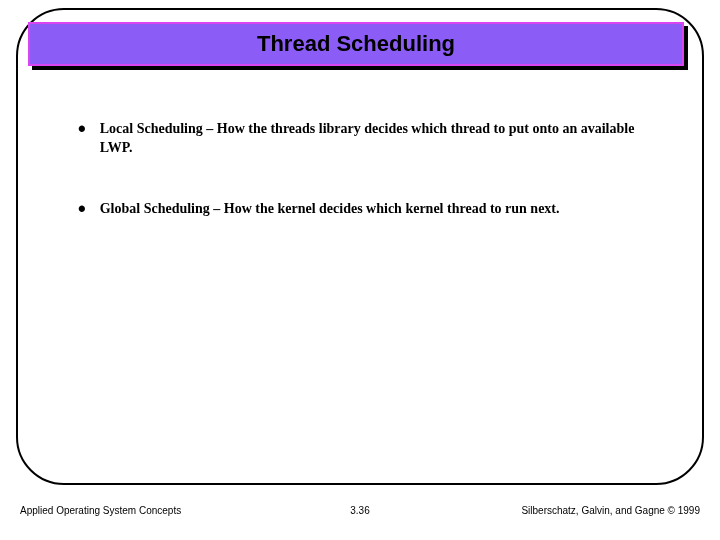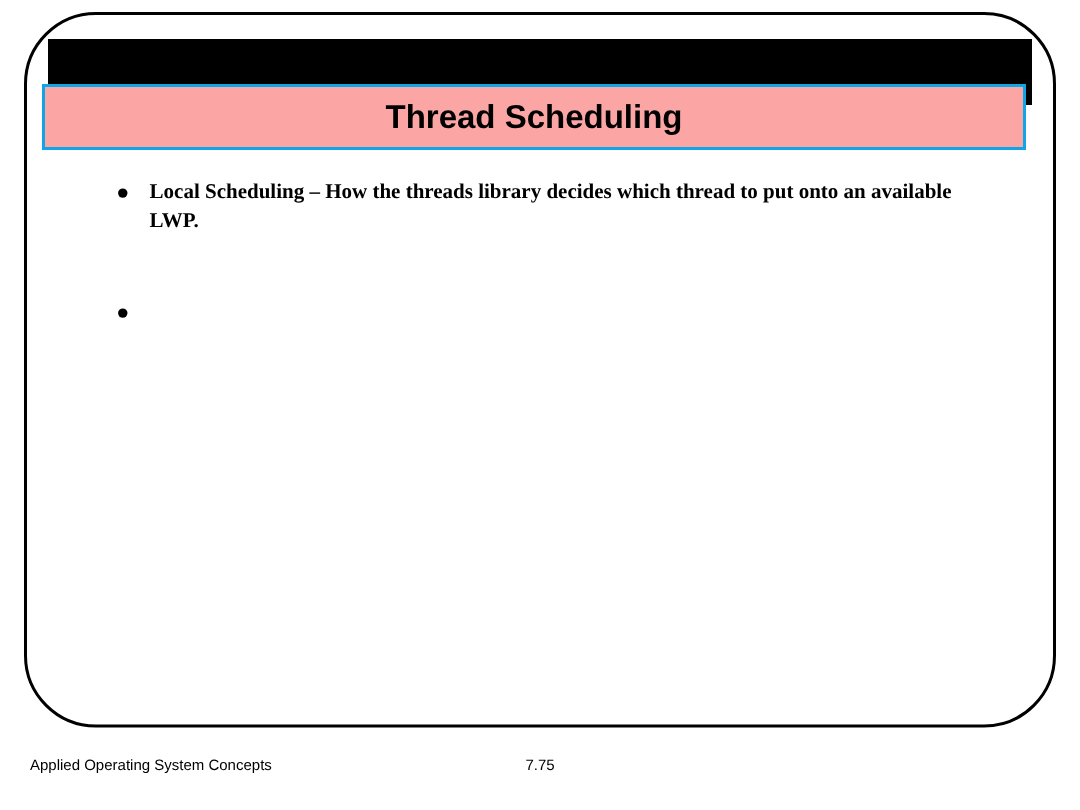--- a/index.html
+++ b/index.html
@@ -34,27 +34,26 @@
     width: 656px;
     height: 44px;
     background: #000;
   }
   .title-box {
     position: absolute;
     left: 28px;
     top: 22px;
     width: 656px;
     height: 44px;
-    background: #fca5a5;
-    border: 2px solid #0ea5e9;
+    background: #8b5cf6;
+    border: 2px solid #d946ef;
     box-sizing: border-box;
     display: flex;
     align-items: center;
     justify-content: center;
-    margin-top: 34px;
   }
   .title-text {
     font-size: 22px;
     font-weight: bold;
     font-family: Arial, Helvetica, sans-serif;
   }
   .content {
     position: absolute;
     left: 78px;
     top: 120px;
@@ -109,20 +108,22 @@
     <span class="title-text">Thread Scheduling</span>
   </div>
 
   <div class="content">
     <div class="bullet-item">
       <span class="bullet-dot">•</span>
       <span class="bullet-text">Local Scheduling – How the threads library decides which thread to put onto an available LWP.</span>
     </div>
     <div class="bullet-item">
       <span class="bullet-dot">•</span>
+      <span class="bullet-text">Global Scheduling – How the kernel decides which kernel thread to run next.</span>
     </div>
   </div>
 
   <div class="footer">
     <span class="footer-left">Applied Operating System Concepts</span>
-    <span class="footer-center">7.75</span>
+    <span class="footer-center">3.36</span>
+    <span class="footer-right">Silberschatz, Galvin, and Gagne © 1999</span>
   </div>
 </div>
 
 </body></html>

